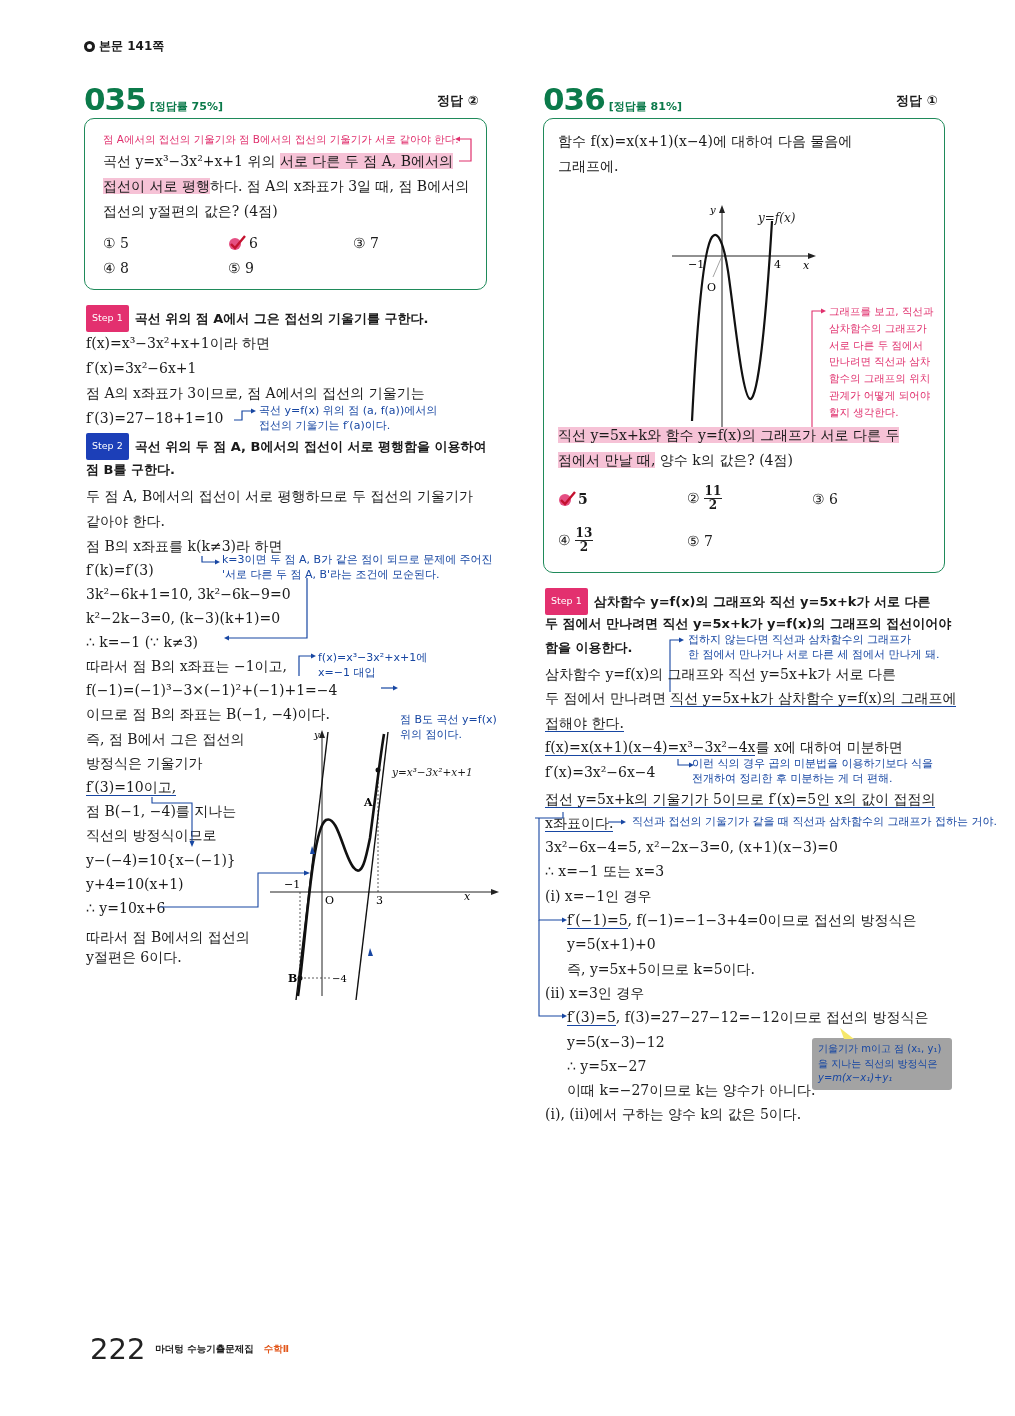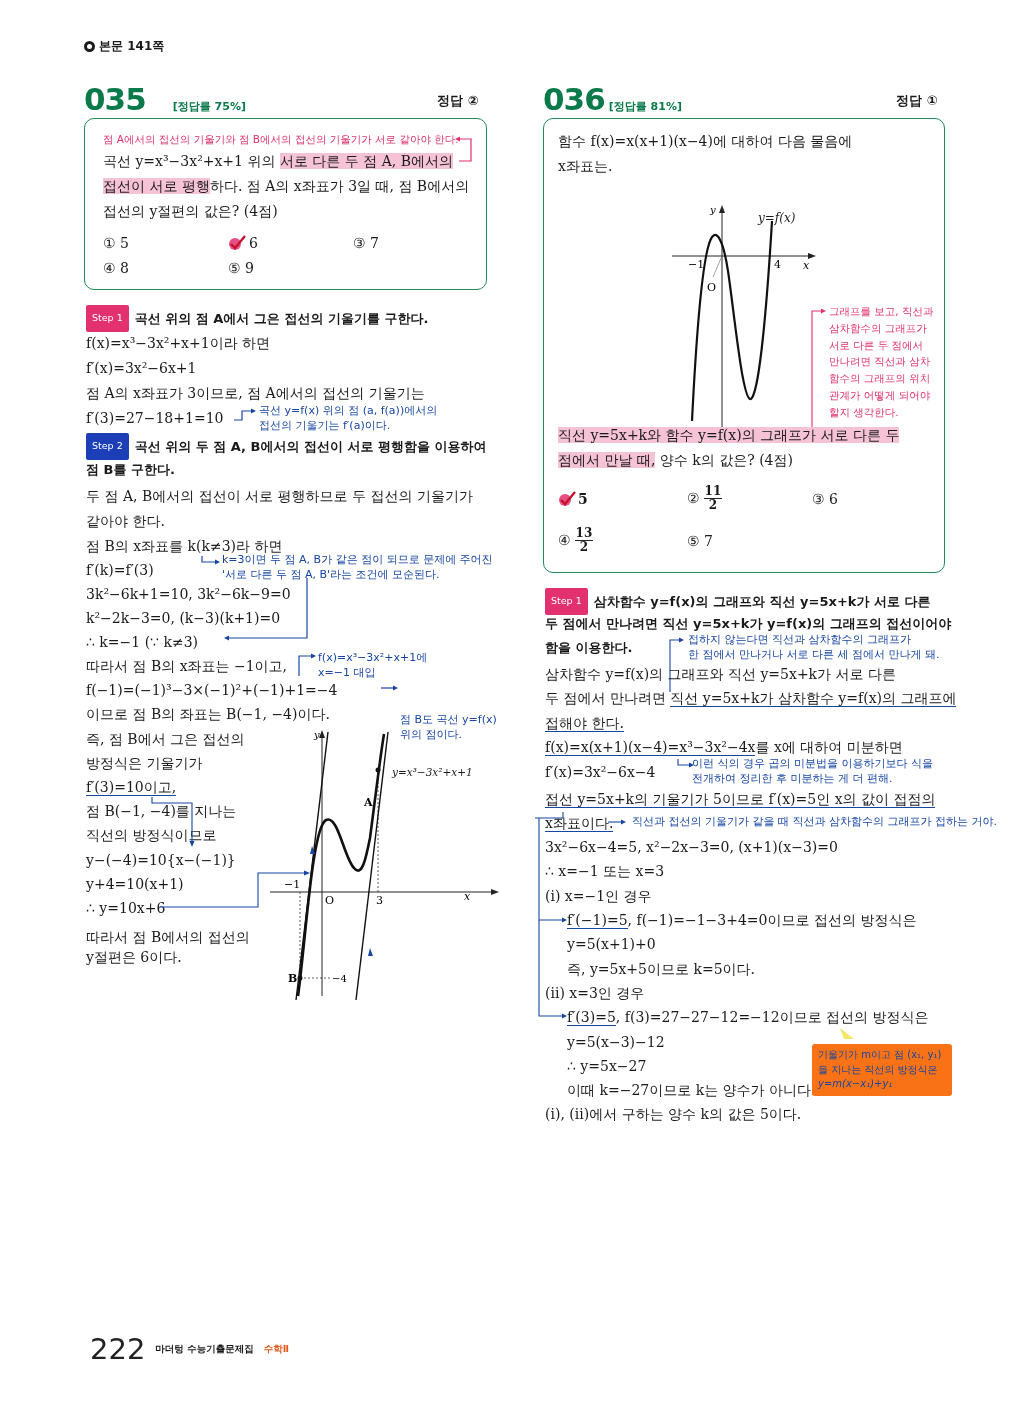--- a/index.html
+++ b/index.html
@@ -47,38 +47,37 @@
     vertical-align: 2px;
   }
   .step1 { background: #e3306f; }
   .step2 { background: #1c3fb8; }
   .step-title { font-family: "DejaVu Sans", "Liberation Sans", sans-serif; font-weight: bold; font-size: 13px; }
   .ul-blue { border-bottom: 1.4px solid #1746a2; }
   .choice { font-size: 14px; }
   .frac { display: inline-flex; flex-direction: column; align-items: center; vertical-align: middle; font-size: 12px; line-height: 1.05; font-weight: bold; }
   .frac .num { border-bottom: 1px solid #222; padding: 0 1px; }
   .yellow-note {
-    background: #f97316; color: #1746a2; border-radius: 3px;
+    background: #a3a3a3; color: #1746a2; border-radius: 3px;
     font-family: "DejaVu Sans", "Liberation Sans", sans-serif; font-size: 10px; line-height: 1.45;
     padding: 4px 6px;
-    margin-top: 6px;
   }
   .footer-num { font-family: "DejaVu Sans", "Liberation Sans", sans-serif; font-size: 29px; color: #222; }
   .footer-text { font-family: "DejaVu Sans", "Liberation Sans", sans-serif; font-size: 9.5px; font-weight: bold; }
   .footer-sub { color: #e2571b; }
 </style>
 </head>
 <body>
 
 <div class="abs ref sans">
   <span class="ring"></span>
   <span>본문 141쪽</span>
 </div>
 
-<div class="abs" style="left:84px; top:84px; display:flex; align-items:baseline;gap:23px;">
+<div class="abs" style="left:84px; top:84px; display:flex; align-items:baseline;">
   <span class="qnum">035</span>
   <span class="rate">[정답률 75%]</span>
 </div>
 <div class="abs answer" style="left:437px; top:92px;">정답 ②</div>
 
 <div class="abs qbox" style="left:84px; top:118px; width:403px; height:172px;">
   <div class="abs note-pink" style="left:18px; top:14px; white-space:nowrap;">점 A에서의 접선의 기울기와 점 B에서의 접선의 기울기가 서로 같아야 한다.</div>
   <svg class="abs" style="left:368px; top:16px;" width="22" height="30">
     <path d="M4 4 H18 V26 H6" fill="none" stroke="#e0306d" stroke-width="1.2"></path>
     <path d="M2 4 L7 1.5 L7 6.5 Z" fill="#e0306d"></path>
@@ -211,21 +210,21 @@
 <div class="abs" style="left:392px; top:766px; font-size:10.5px; font-style:italic; white-space:nowrap;">y=x³−3x²+x+1</div>
 
 <div class="abs" style="left:543px; top:84px; display:flex; align-items:baseline;">
   <span class="qnum">036</span>
   <span class="rate">[정답률 81%]</span>
 </div>
 <div class="abs answer" style="left:896px; top:92px;">정답 ①</div>
 
 <div class="abs qbox" style="left:543px; top:118px; width:402px; height:455px;">
   <div class="abs line" style="left:14px; top:10px;">함수 f(x)=x(x+1)(x−4)에 대하여 다음 물음에</div>
-  <div class="abs line" style="left:14px; top:35px;">x좌표는.</div>
+  <div class="abs line" style="left:14px; top:35px;">그래프에.</div>
 
   <svg class="abs" style="left:128px; top:82px;" width="150" height="230">
 
     <line x1="50" y1="228" x2="50" y2="10" stroke="#222" stroke-width="1"></line>
     <path d="M50 4 L47 12 L53 12 Z" fill="#222"></path>
     <line x1="0" y1="55" x2="140" y2="55" stroke="#222" stroke-width="1"></line>
     <path d="M144 55 L136 52 L136 58 Z" fill="#222"></path>
     <path d="M20 220 C 24 140, 30 50, 40 36 C 46 28, 52 44, 56 70 C 62 110, 70 195, 78 198 C 86 200, 94 120, 100 20" fill="none" stroke="#111" stroke-width="2.2"></path>
     <line x1="50" y1="55" x2="41" y2="76" stroke="#666" stroke-width="0.6"></line>
     <text x="38" y="12" font-size="10" font-style="italic" font-family="DejaVu Serif, serif">y</text>

